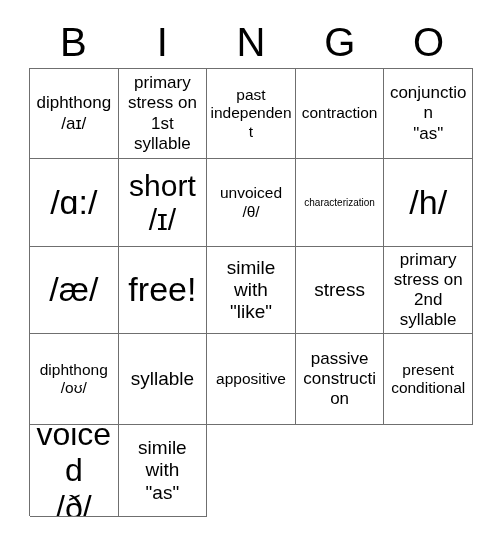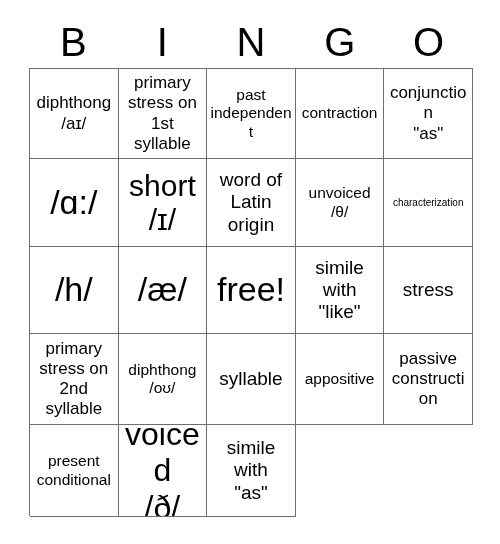--- a/index.html
+++ b/index.html
@@ -127,25 +127,20 @@
 "as"</span>
       </div>
       <div class="cell">
         <span class="cell-text fs-huge">/ɑ:/</span>
       </div>
       <div class="cell">
         <span class="cell-text fs-xxl">short
 /ɪ/</span>
       </div>
       <div class="cell">
-        <span class="cell-text fs-lg">word of
-Latin
-origin</span>
-      </div>
-      <div class="cell">
         <span class="cell-text fs-md">unvoiced
 /θ/</span>
       </div>
       <div class="cell">
         <span class="cell-text fs-xs">characterization</span>
       </div>
       <div class="cell">
         <span class="cell-text fs-huge">/h/</span>
       </div>
       <div class="cell">

